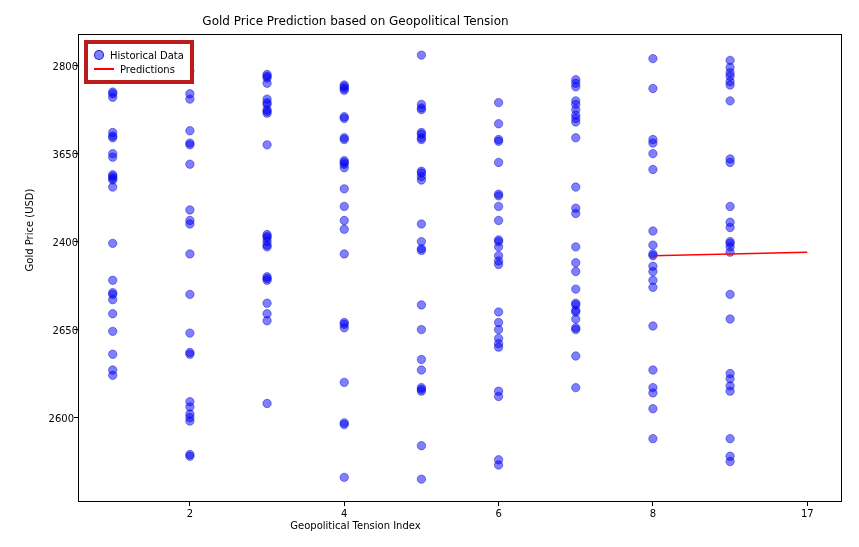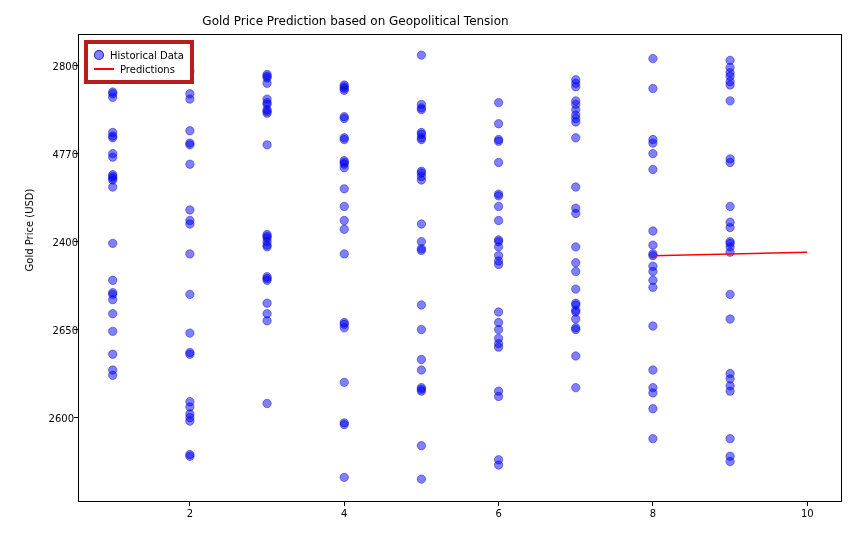--- a/index.html
+++ b/index.html
@@ -94,38 +94,39 @@
 </head>
 <body>
 
 <div class="figure">
   <div class="title" style="top:14px;">Gold Price Prediction based on Geopolitical Tension</div>
 
   <div class="ylabel" style="left:24px; top:330px; width:200px;">Gold Price (USD)</div>
 
   <div id="axes" class="axes" style="left: 78px; top: 34px; width: 764px; height: 468px;"></div>
 
+  <div class="xlabel" style="top:520px;">Geopolitical Tension Index</div>
 <div class="tick-mark-x" style="left: 189.399px; top: 502px;"></div>
     <div class="tick-x" style="left: 189.899px; top: 508px;">2</div>
     <div class="tick-mark-x" style="left: 343.742px; top: 502px;"></div>
     <div class="tick-x" style="left: 344.242px; top: 508px;">4</div>
     <div class="tick-mark-x" style="left: 498.086px; top: 502px;"></div>
     <div class="tick-x" style="left: 498.586px; top: 508px;">6</div>
     <div class="tick-mark-x" style="left: 652.429px; top: 502px;"></div>
     <div class="tick-x" style="left: 652.929px; top: 508px;">8</div>
     <div class="tick-mark-x" style="left: 806.773px; top: 502px;"></div>
-    <div class="tick-x" style="left: 807.273px; top: 508px;">10</div>
+    <div class="tick-x" style="left: 807.273px; top: 508px;">17</div>
     <div class="tick-mark-y" style="left: 74px; top: 417.049px;"></div>
     <div class="tick-y" style="left: 36px; top: 417.549px; width: 30px;">2600</div>
     <div class="tick-mark-y" style="left: 74px; top: 329.079px;"></div>
     <div class="tick-y" style="left: 40px; top: 329.579px; width: 30px;">2650</div>
     <div class="tick-mark-y" style="left: 74px; top: 241.109px;"></div>
     <div class="tick-y" style="left: 40px; top: 241.609px; width: 30px;">2400</div>
     <div class="tick-mark-y" style="left: 74px; top: 153.139px;"></div>
-    <div class="tick-y" style="left: 40px; top: 153.639px; width: 30px;">4770</div>
+    <div class="tick-y" style="left: 40px; top: 153.639px; width: 30px;">3650</div>
     <div class="tick-mark-y" style="left: 74px; top: 65.1692px;"></div>
     <div class="tick-y" style="left: 40px; top: 65.6692px; width: 30px;">2800</div>
     <svg width="764" height="468" style="position: absolute; left: 78px; top: 34px; overflow: visible;">
       <circle cx="34.72727272727272" cy="341.3233082706767" r="4.2" fill="rgba(0,0,255,0.5)" stroke="rgba(0,0,180,0.7)" stroke-width="0.6"></circle>
       <circle cx="34.72727272727272" cy="336.0451127819549" r="4.2" fill="rgba(0,0,255,0.5)" stroke="rgba(0,0,180,0.7)" stroke-width="0.6"></circle>
       <circle cx="34.72727272727272" cy="320.2105263157895" r="4.2" fill="rgba(0,0,255,0.5)" stroke="rgba(0,0,180,0.7)" stroke-width="0.6"></circle>
       <circle cx="34.72727272727272" cy="297.3383458646617" r="4.2" fill="rgba(0,0,255,0.5)" stroke="rgba(0,0,180,0.7)" stroke-width="0.6"></circle>
       <circle cx="34.72727272727272" cy="279.74436090225566" r="4.2" fill="rgba(0,0,255,0.5)" stroke="rgba(0,0,180,0.7)" stroke-width="0.6"></circle>
       <circle cx="34.72727272727272" cy="265.66917293233087" r="4.2" fill="rgba(0,0,255,0.5)" stroke="rgba(0,0,180,0.7)" stroke-width="0.6"></circle>
       <circle cx="34.72727272727272" cy="260.3909774436091" r="4.2" fill="rgba(0,0,255,0.5)" stroke="rgba(0,0,180,0.7)" stroke-width="0.6"></circle>

